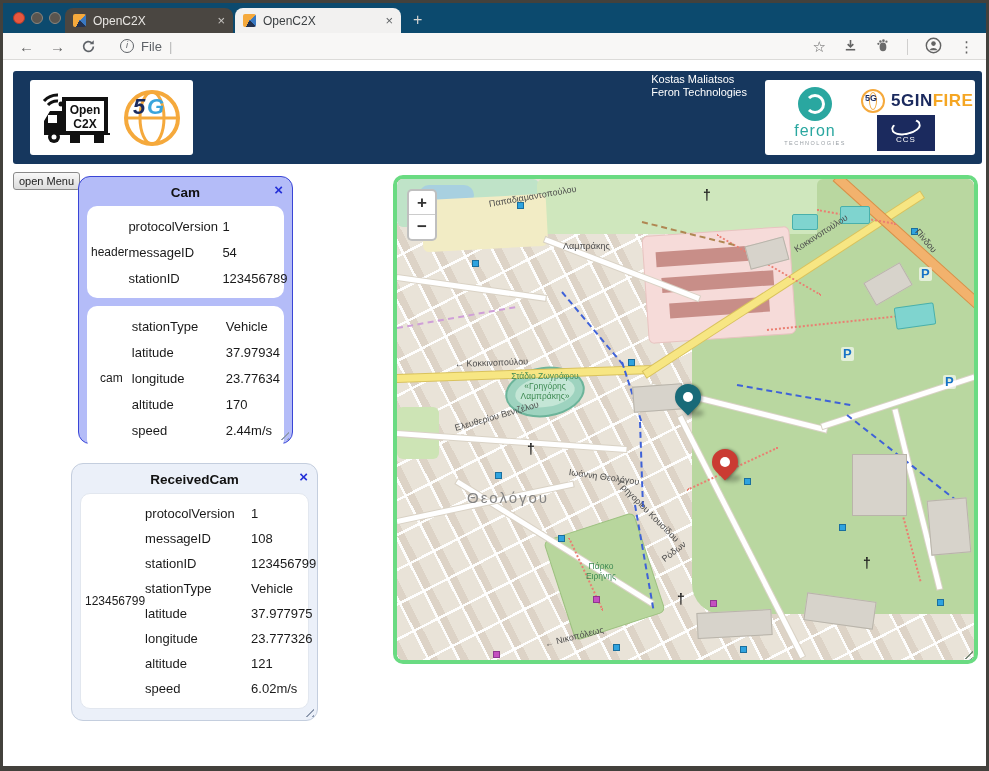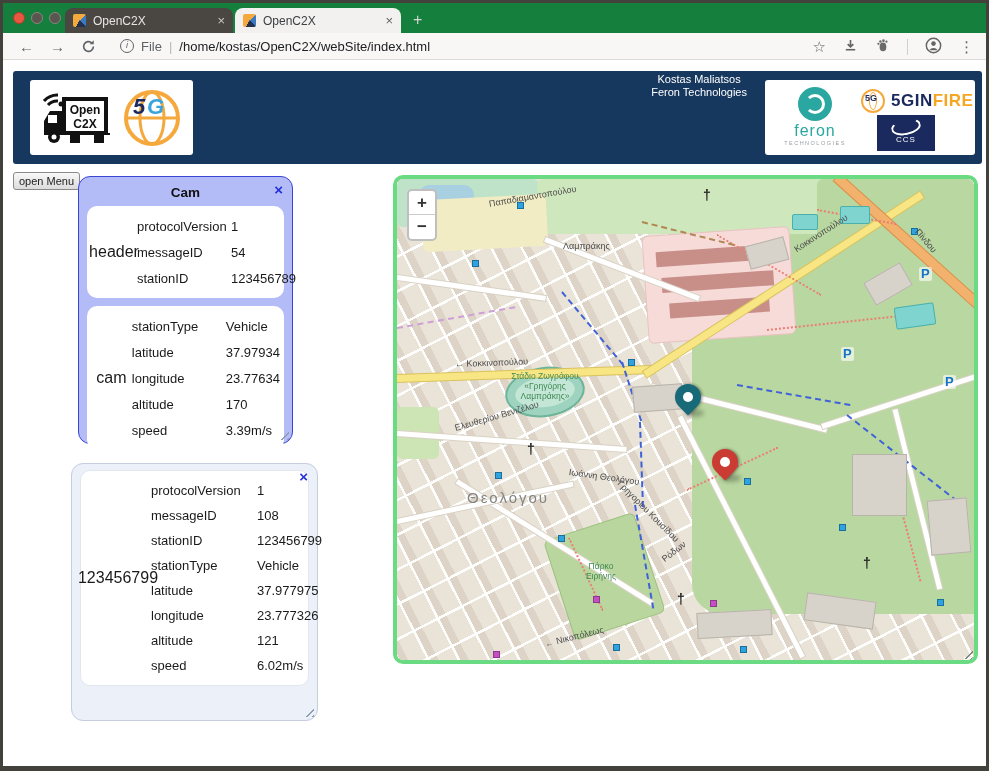--- a/index.html
+++ b/index.html
@@ -1,21 +1,21 @@
 <!DOCTYPE html>
 <html><head>
 <meta charset="utf-8">
 <style>
   * { margin:0; padding:0; box-sizing:border-box; }
   body { font-family:"Liberation Sans", sans-serif; background:#888; }
   .screen { position:relative; width:989px; height:771px; background:#fff;
             border:3px solid #43413c; border-bottom-width:5px; overflow:hidden; margin:0 auto; }
 
   
-  .chrome { position:absolute; left:0; top:0; right:0; height:30px; background:#15803d; }
+  .chrome { position:absolute; left:0; top:0; right:0; height:30px; background:#0c4a6e; }
   .winbtn { position:absolute; top:9px; width:12px; height:12px; border-radius:50%; }
   .winbtn.close { left:10px; background:#e8573f; border:1px solid #b03a28; }
   .winbtn.min   { left:28px; background:#59554f; border:1px solid #8a857d; }
   .winbtn.max   { left:46px; background:#59554f; border:1px solid #8a857d; }
   .tab { position:absolute; top:5px; height:25px; border-radius:8px 8px 0 0;
          display:flex; align-items:center; padding:0 8px; font-size:12px; }
   .tab.inactive { left:62px; width:168px; background:#4a4641; color:#e8e6e3; }
   .tab.active   { left:232px; width:166px; background:#f2f1f0; color:#3c4043; }
   .favicon { width:13px; height:13px; border-radius:2px; margin-right:7px; flex:none;
              background:conic-gradient(from 210deg,#f5a93c 0 55%,#3a79c2 0 78%,#23314f 0); }
@@ -39,21 +39,21 @@
   
   .banner { position:absolute; left:10px; top:68px; width:969px; height:93px;
             background:#16375e; border-radius:3px; color:#fff; }
   .logo-box-left { position:absolute; left:17px; top:9px; width:163px; height:75px;
                    background:#fff; border-radius:3px; display:flex; align-items:center; justify-content:center; gap:2px; }
   .logo-box-right { position:absolute; right:7px; top:9px; width:210px; height:75px;
                     background:#fff; border-radius:3px; color:#222; }
   .banner-title { position:absolute; left:185px; top:22px; width:570px; text-align:center;
                   font-size:18px; font-weight:bold; }
   .banner-sub   { position:absolute; left:185px; top:57px; width:570px; text-align:center; font-size:13px; }
-  .banner-credits { position:absolute; right:235px; top:2px; text-align:center; font-size:11px; line-height:13px; }
+  .banner-credits { position:absolute; right:235px; top:2px; text-align:left; font-size:11px; line-height:13px; }
 
   .feron-wrap { position:absolute; left:14px; top:5px; width:72px; text-align:center; }
   .feron-circle { width:34px; height:34px; border-radius:50%; background:#2aa7a0; margin:2px auto 1px;
                   position:relative; }
   .feron-circle::after { content:""; position:absolute; inset:7px; border:3px solid #fff; border-radius:50%;
                          border-left-color:transparent; }
   .feron-name { color:#2aa7a0; font-size:16px; letter-spacing:1px; }
   .feron-sub  { color:#9aa0a6; font-size:5.5px; letter-spacing:1.5px; }
   .mini-globe { position:absolute; left:96px; top:9px; width:24px; height:24px; border-radius:50%;
                 border:2.5px solid #f5a93c; }
@@ -71,21 +71,21 @@
   .menu-btn { position:absolute; left:10px; top:169px; font-size:11px; color:#222;
               background:linear-gradient(#f8f8f8,#dcdcdc); border:1px solid #8a8a8a; border-radius:3px;
               padding:2px 5px; }
   .panel { position:absolute; border-radius:12px; }
   .panel-cam { left:75px; top:173px; width:215px; height:268px; background:#b4bcf8; border:1px solid #3945d6; }
   .panel-rcv { left:68px; top:460px; width:247px; height:258px; background:#ebf0f9; border:1px solid #c4cede; }
   .panel-title { text-align:center; font-weight:bold; font-size:13.5px; color:#111; margin-top:8px; }
   .panel-close { position:absolute; right:9px; top:4px; color:#2430d8; font-weight:900; font-size:15px; cursor:default; }
   .section { background:#fff; border-radius:10px; margin:6px 8px 8px; padding:7px 4px; display:flex; }
   .panel-rcv .section { border:1px solid #e2e7ef; }
-  .sec-label { display:flex; align-items:center; justify-content:center; font-size:16px; color:#1a1a1a; }
+  .sec-label { display:flex; align-items:center; justify-content:center; font-size:12px; color:#1a1a1a; }
   .panel-cam .sec-label { width:46px; }
   .panel-rcv .sec-label { width:66px; }
   .sec-rows { flex:1; }
   .row { display:flex; align-items:center; height:26px; font-size:13px; color:#1a1a1a; }
   .panel-rcv .row { height:25px; }
   .row .k { width:94px; }
   .panel-rcv .row .k { width:106px; }
   .rz { position:absolute; right:3px; bottom:3px; width:11px; height:11px;
         background:repeating-linear-gradient(-45deg,#8f9bb0 0 1.5px,transparent 1.5px 4.5px);
         clip-path:polygon(100% 0,100% 100%,0 100%); }
@@ -166,21 +166,20 @@
     <span class="nav-ic">→</span>
     <span class="reload-ic">
       <svg width="15" height="15" viewBox="0 0 16 16">
           <path d="M13.2 8a5.2 5.2 0 1 1-1.7-3.85" fill="none" stroke="#5f6368" stroke-width="1.8"></path>
           <path d="M13.6 1.2v4.4h-4.4z" fill="#5f6368"></path>
         </svg>
     </span>
     <span class="info-circle">i</span>
     <span class="url-scheme">File</span>
     <span class="url-sep">|</span>
-    <span class="url-path">/home/kostas/OpenC2X/webSite/index.html</span>
     <div class="tb-right">
       <span class="glyph">☆</span>
       <span>
         <svg width="15" height="15" viewBox="0 0 16 16">
             <path d="M8 2v7M5 6.5 8 9.5 11 6.5" fill="none" stroke="#636363" stroke-width="1.7"></path>
             <path d="M3 12.5h10" stroke="#636363" stroke-width="1.7"></path>
           </svg>
       </span>
       <span>
         <svg width="15" height="15" viewBox="0 0 16 16" fill="#6b6b6b">
@@ -284,30 +283,31 @@
             <div class="row">
               <span class="k">longitude</span>
               <span class="v">23.77634</span>
             </div>
             <div class="row">
               <span class="k">altitude</span>
               <span class="v">170</span>
             </div>
             <div class="row">
               <span class="k">speed</span>
-              <span class="v">3.39m/s</span>
+              <span class="v">2.44m/s</span>
             </div>
           </div>
         </div>
       </div>
     <span class="rz"></span>
   </div>
 
   <div class="panel panel-rcv">
     <span class="panel-close">×</span>
+    <div class="panel-title">ReceivedCam</div>
     <div>
         <div class="section">
           <div class="sec-label">123456799</div>
           <div class="sec-rows">
             <div class="row">
               <span class="k">protocolVersion</span>
               <span class="v">1</span>
             </div>
             <div class="row">
               <span class="k">messageID</span>

